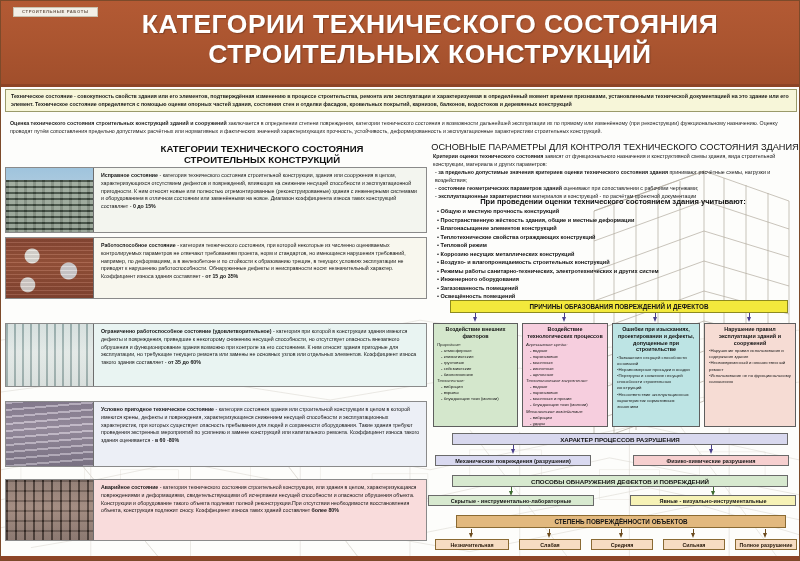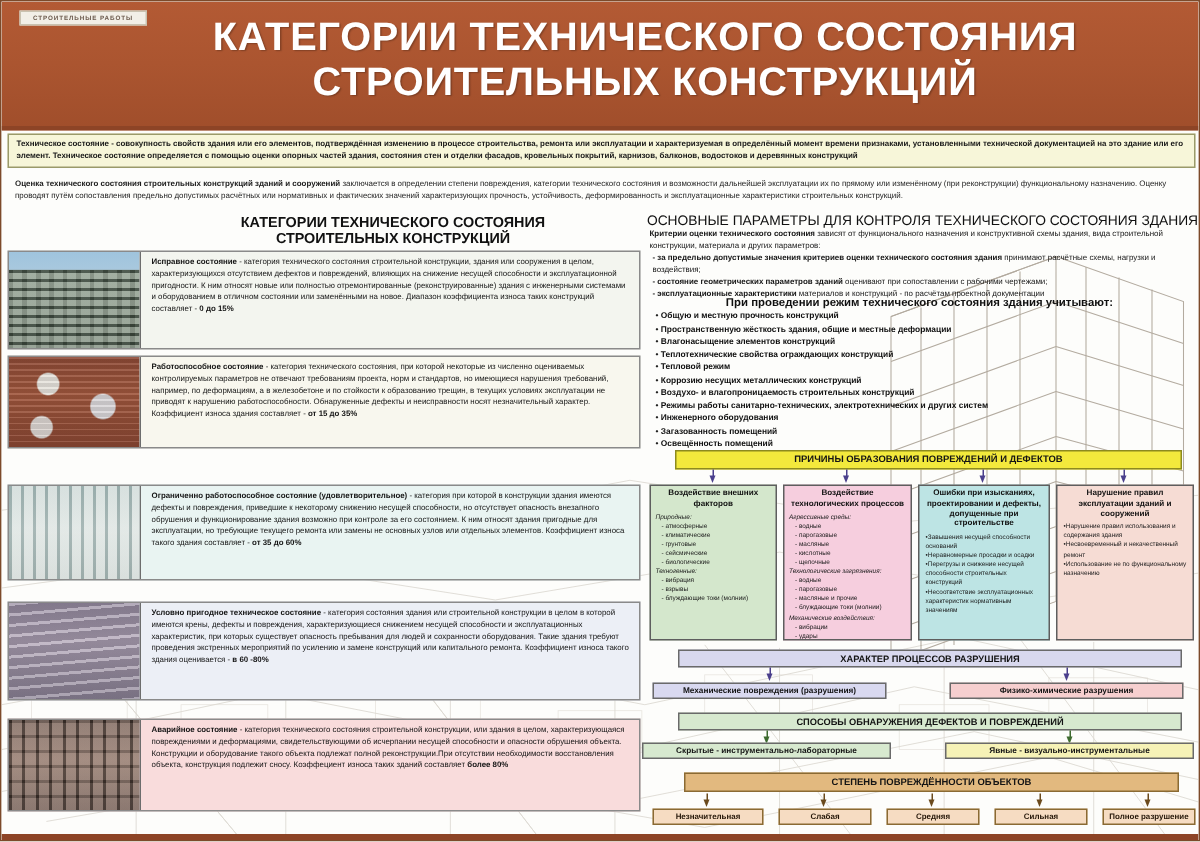--- a/index.html
+++ b/index.html
@@ -507,21 +507,21 @@
       <b>- за предельно допустимые значения критериев оценки технического состояния здания</b><span> принимают расчётные схемы, нагрузки и воздействия;</span>
     </div>
     <div class="li">
       <b>- состояние геометрических параметров зданий</b><span> оценивают при сопоставлении с рабочими чертежами;</span>
     </div>
     <div class="li">
       <b>- эксплуатационные характеристики</b><span> материалов и конструкций - по расчётам проектной документации</span>
     </div>
   </div>
 
-  <div class="check-h">При проведении режим технического состояния здания учитывают:</div>
+  <div class="check-h">При проведении оценки технического состоянием здания учитывают:</div>
   <div class="check-list">
     <div>Общую и местную прочность конструкций</div>
     <div>Пространственную жёсткость здания, общие и местные деформации</div>
     <div>Влагонасыщение элементов конструкций</div>
     <div>Теплотехнические свойства ограждающих конструкций</div>
     <div>Тепловой режим</div>
     <div>Коррозию несущих металлических конструкций</div>
     <div>Воздухо- и влагопроницаемость строительных конструкций</div>
     <div>Режимы работы санитарно-технических, электротехнических и других систем</div>
     <div>Инженерного оборудования</div>

